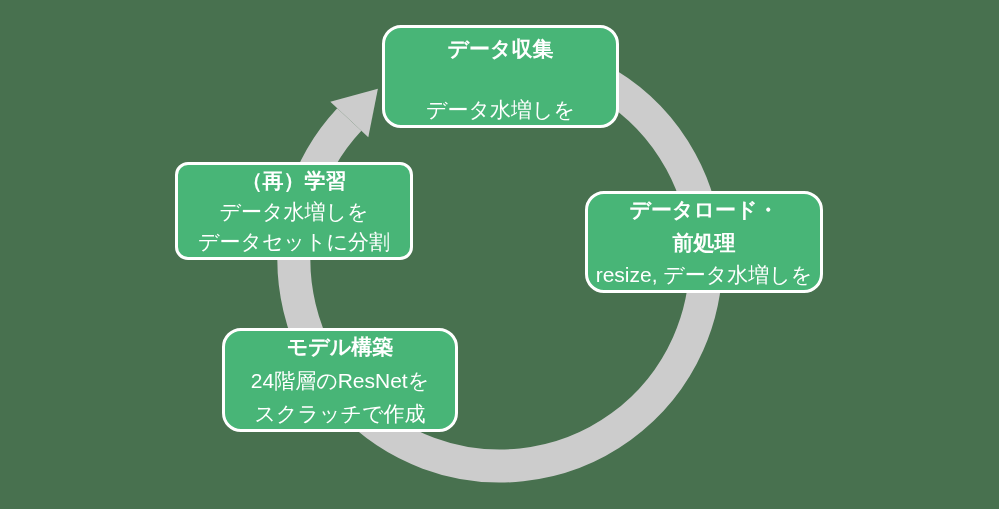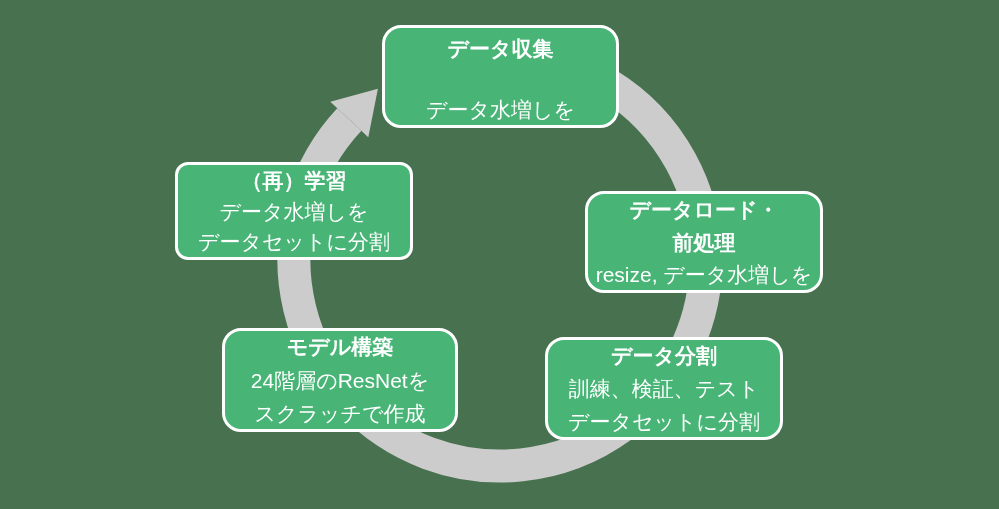--- a/index.html
+++ b/index.html
@@ -70,25 +70,20 @@
     <div class="title">データ収集</div>
     <div class="line">データ水増しを</div>
   </div>
 
   <div class="node node-load lines3">
     <div class="title">データロード・</div>
     <div class="title">前処理</div>
     <div class="line">resize, データ水増しを</div>
   </div>
 
-  <div class="node node-split lines3">
-    <div class="title">データ分割</div>
-    <div class="line">訓練、検証、テスト</div>
-    <div class="line">データセットに分割</div>
-  </div>
 
   <div class="node node-model lines3">
     <div class="title">モデル構築</div>
     <div class="line">24階層のResNetを</div>
     <div class="line">スクラッチで作成</div>
   </div>
 
   <div class="node node-retrain lines3">
     <div class="title">（再）学習</div>
     <div class="line">データ水増しを</div>

